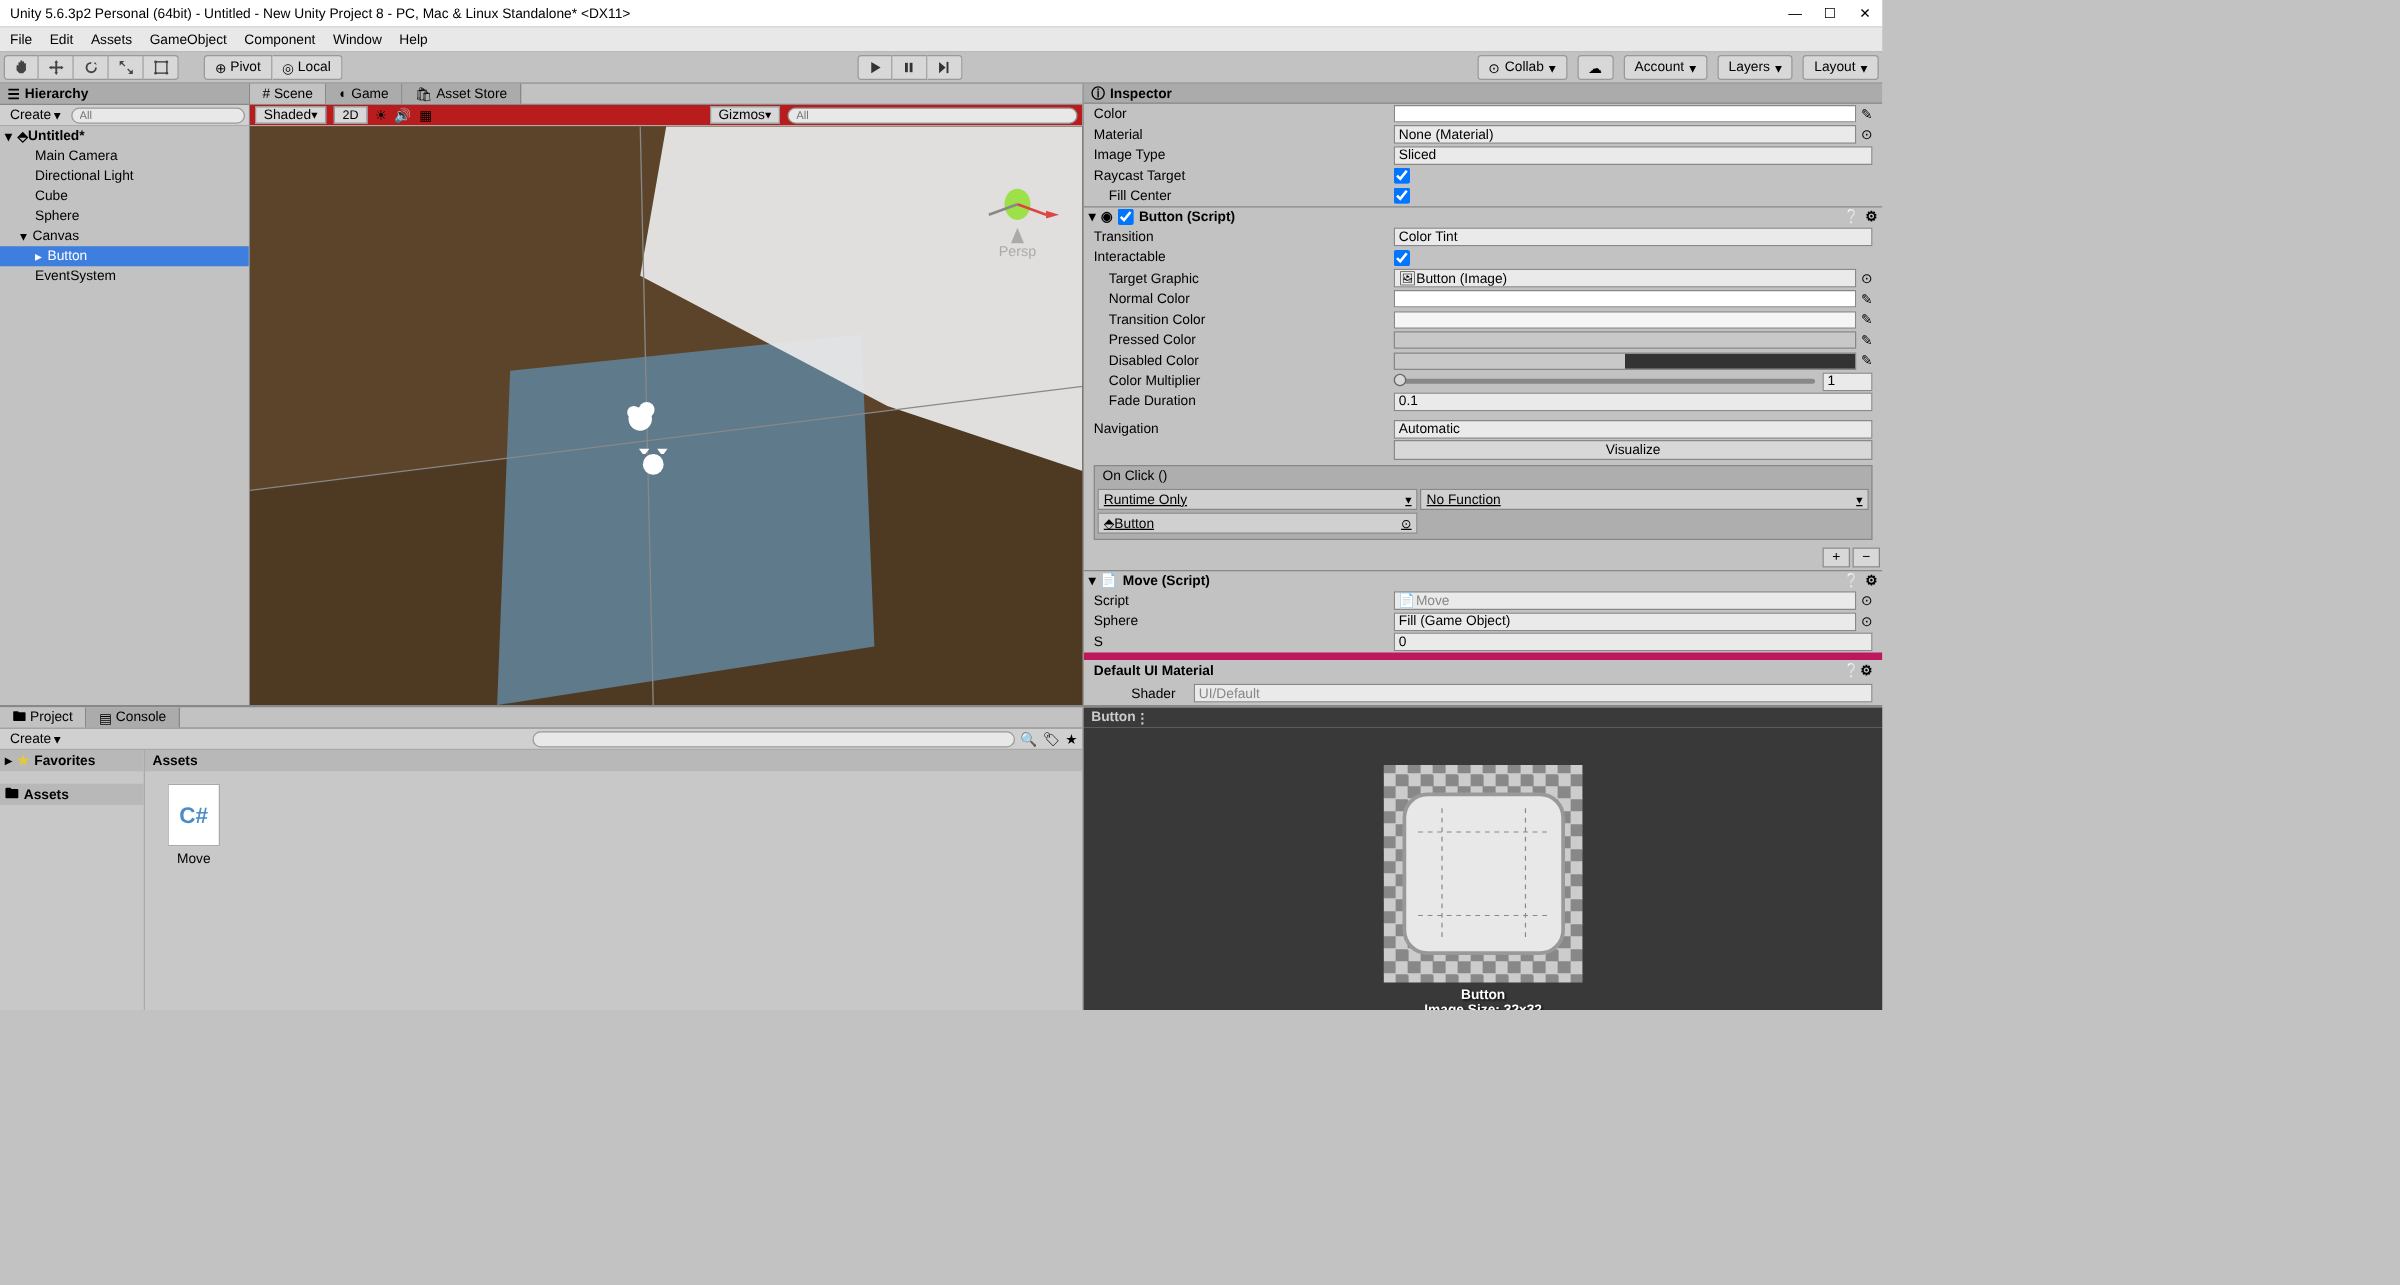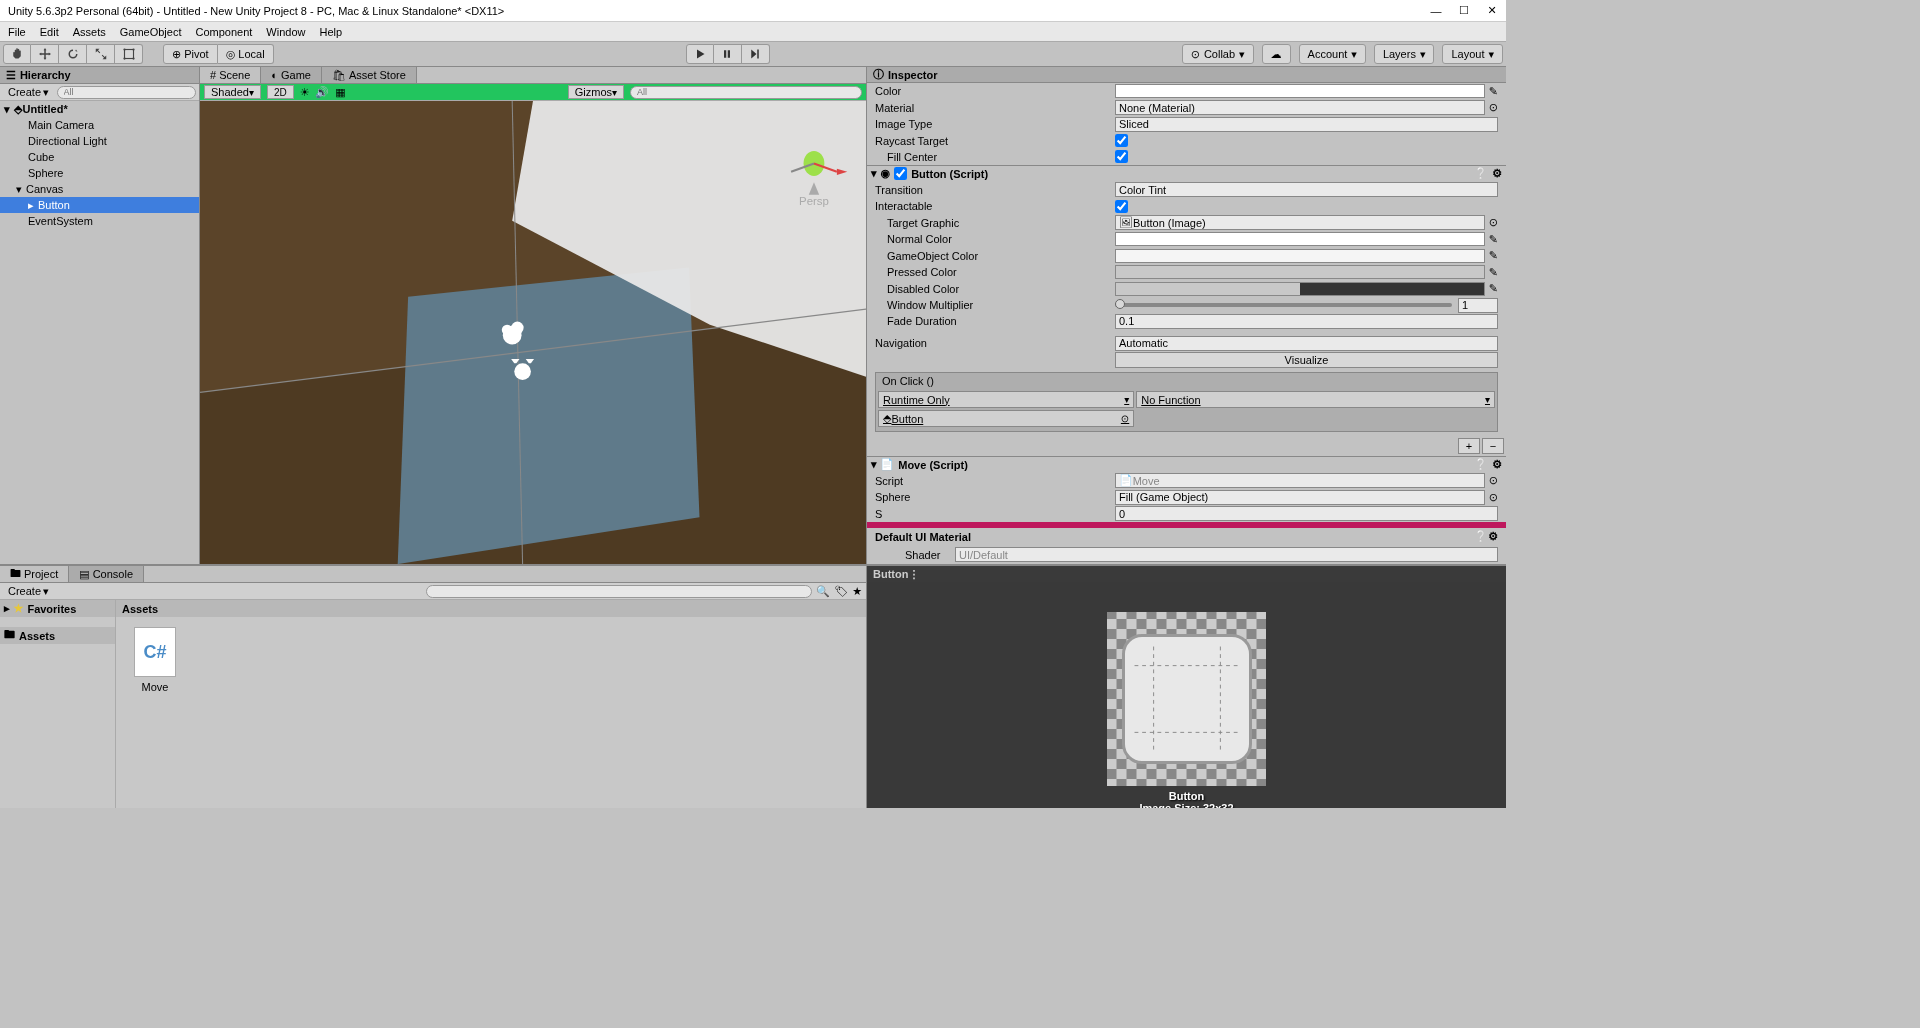--- a/index.html
+++ b/index.html
@@ -43,21 +43,21 @@
     .hier-item.scene { font-weight: bold; }
     .hier-item.indent1 { padding-left: 28px; }
     .hier-item.indent2 { padding-left: 40px; }
     .hier-item.selected { background: #3e7ede; color: #fff; }
     .hier-arrow { width: 10px; display: inline-block; }
     
     .center-panel { flex: 1; display: flex; flex-direction: column; background: #c2c2c2; }
     .scene-tabs { height: 17px; display: flex; border-bottom: 1px solid #888; }
     .scene-tab { padding: 0 10px; background: #ababab; border-right: 1px solid #888; display: flex; align-items: center; gap: 3px; cursor: pointer; }
     .scene-tab.active { background: #c2c2c2; }
-    .scene-toolbar { height: 17px; background: #22c55e; display: flex; align-items: center; padding: 0 4px; gap: 6px; border-bottom: 1px solid #aaa; }
+    .scene-toolbar { height: 17px; background: #b91c1c; display: flex; align-items: center; padding: 0 4px; gap: 6px; border-bottom: 1px solid #aaa; }
     .shaded-btn { padding: 0 6px; height: 14px; background: #d8d8d8; border: 1px solid #999; display: flex; align-items: center; font-size: 10px; cursor: pointer; }
     .scene-view { flex: 1; background: linear-gradient(180deg, #5b4429 0%, #5b4429 30%, #5b4429 100%); position: relative; overflow: hidden; }
     .scene-3d { position: absolute; inset: 0; }
     
     .inspector { width: 640px; background: #c2c2c2; border-left: 1px solid #888; display: flex; flex-direction: column; overflow-y: auto; }
     .insp-row { height: 18px; display: flex; align-items: center; padding: 0 8px; }
     .insp-label { width: 240px; font-size: 11px; }
     .insp-label.indent { padding-left: 12px; }
     .insp-field { flex: 1; height: 15px; background: #eaeaea; border: 1px solid #888; padding: 0 3px; display: flex; align-items: center; }
     .insp-check { width: 13px; height: 13px; }
@@ -350,36 +350,36 @@
           <span>Button (Image)</span>
         </div>
         <span style="margin-left:4px">⊙</span>
       </div>
     <div class="insp-row">
         <span class="insp-label indent">Normal Color</span>
         <div class="color-swatch"></div>
         <span style="margin-left:4px">✎</span>
       </div>
     <div class="insp-row">
-        <span class="insp-label indent">GameObject Color</span>
+        <span class="insp-label indent">Transition Color</span>
         <div class="color-swatch" style="background:#f5f5f5"></div>
         <span style="margin-left:4px">✎</span>
       </div>
     <div class="insp-row">
         <span class="insp-label indent">Pressed Color</span>
         <div class="color-swatch" style="background:#c8c8c8"></div>
         <span style="margin-left:4px">✎</span>
       </div>
     <div class="insp-row">
         <span class="insp-label indent">Disabled Color</span>
         <div class="color-swatch" style="background:linear-gradient(90deg,#c8c8c8 50%,#333 50%)"></div>
         <span style="margin-left:4px">✎</span>
       </div>
     <div class="insp-row">
-        <span class="insp-label indent">Window Multiplier</span>
+        <span class="insp-label indent">Color Multiplier</span>
         <div class="slider-track">
           <div class="slider-thumb" style="left:0"></div>
         </div>
         <div class="insp-field" style="flex:0 0 40px">1</div>
       </div>
     <div class="insp-row">
         <span class="insp-label indent">Fade Duration</span>
         <div class="insp-field">0.1</div>
       </div>
     <div style="height:6px"></div>

